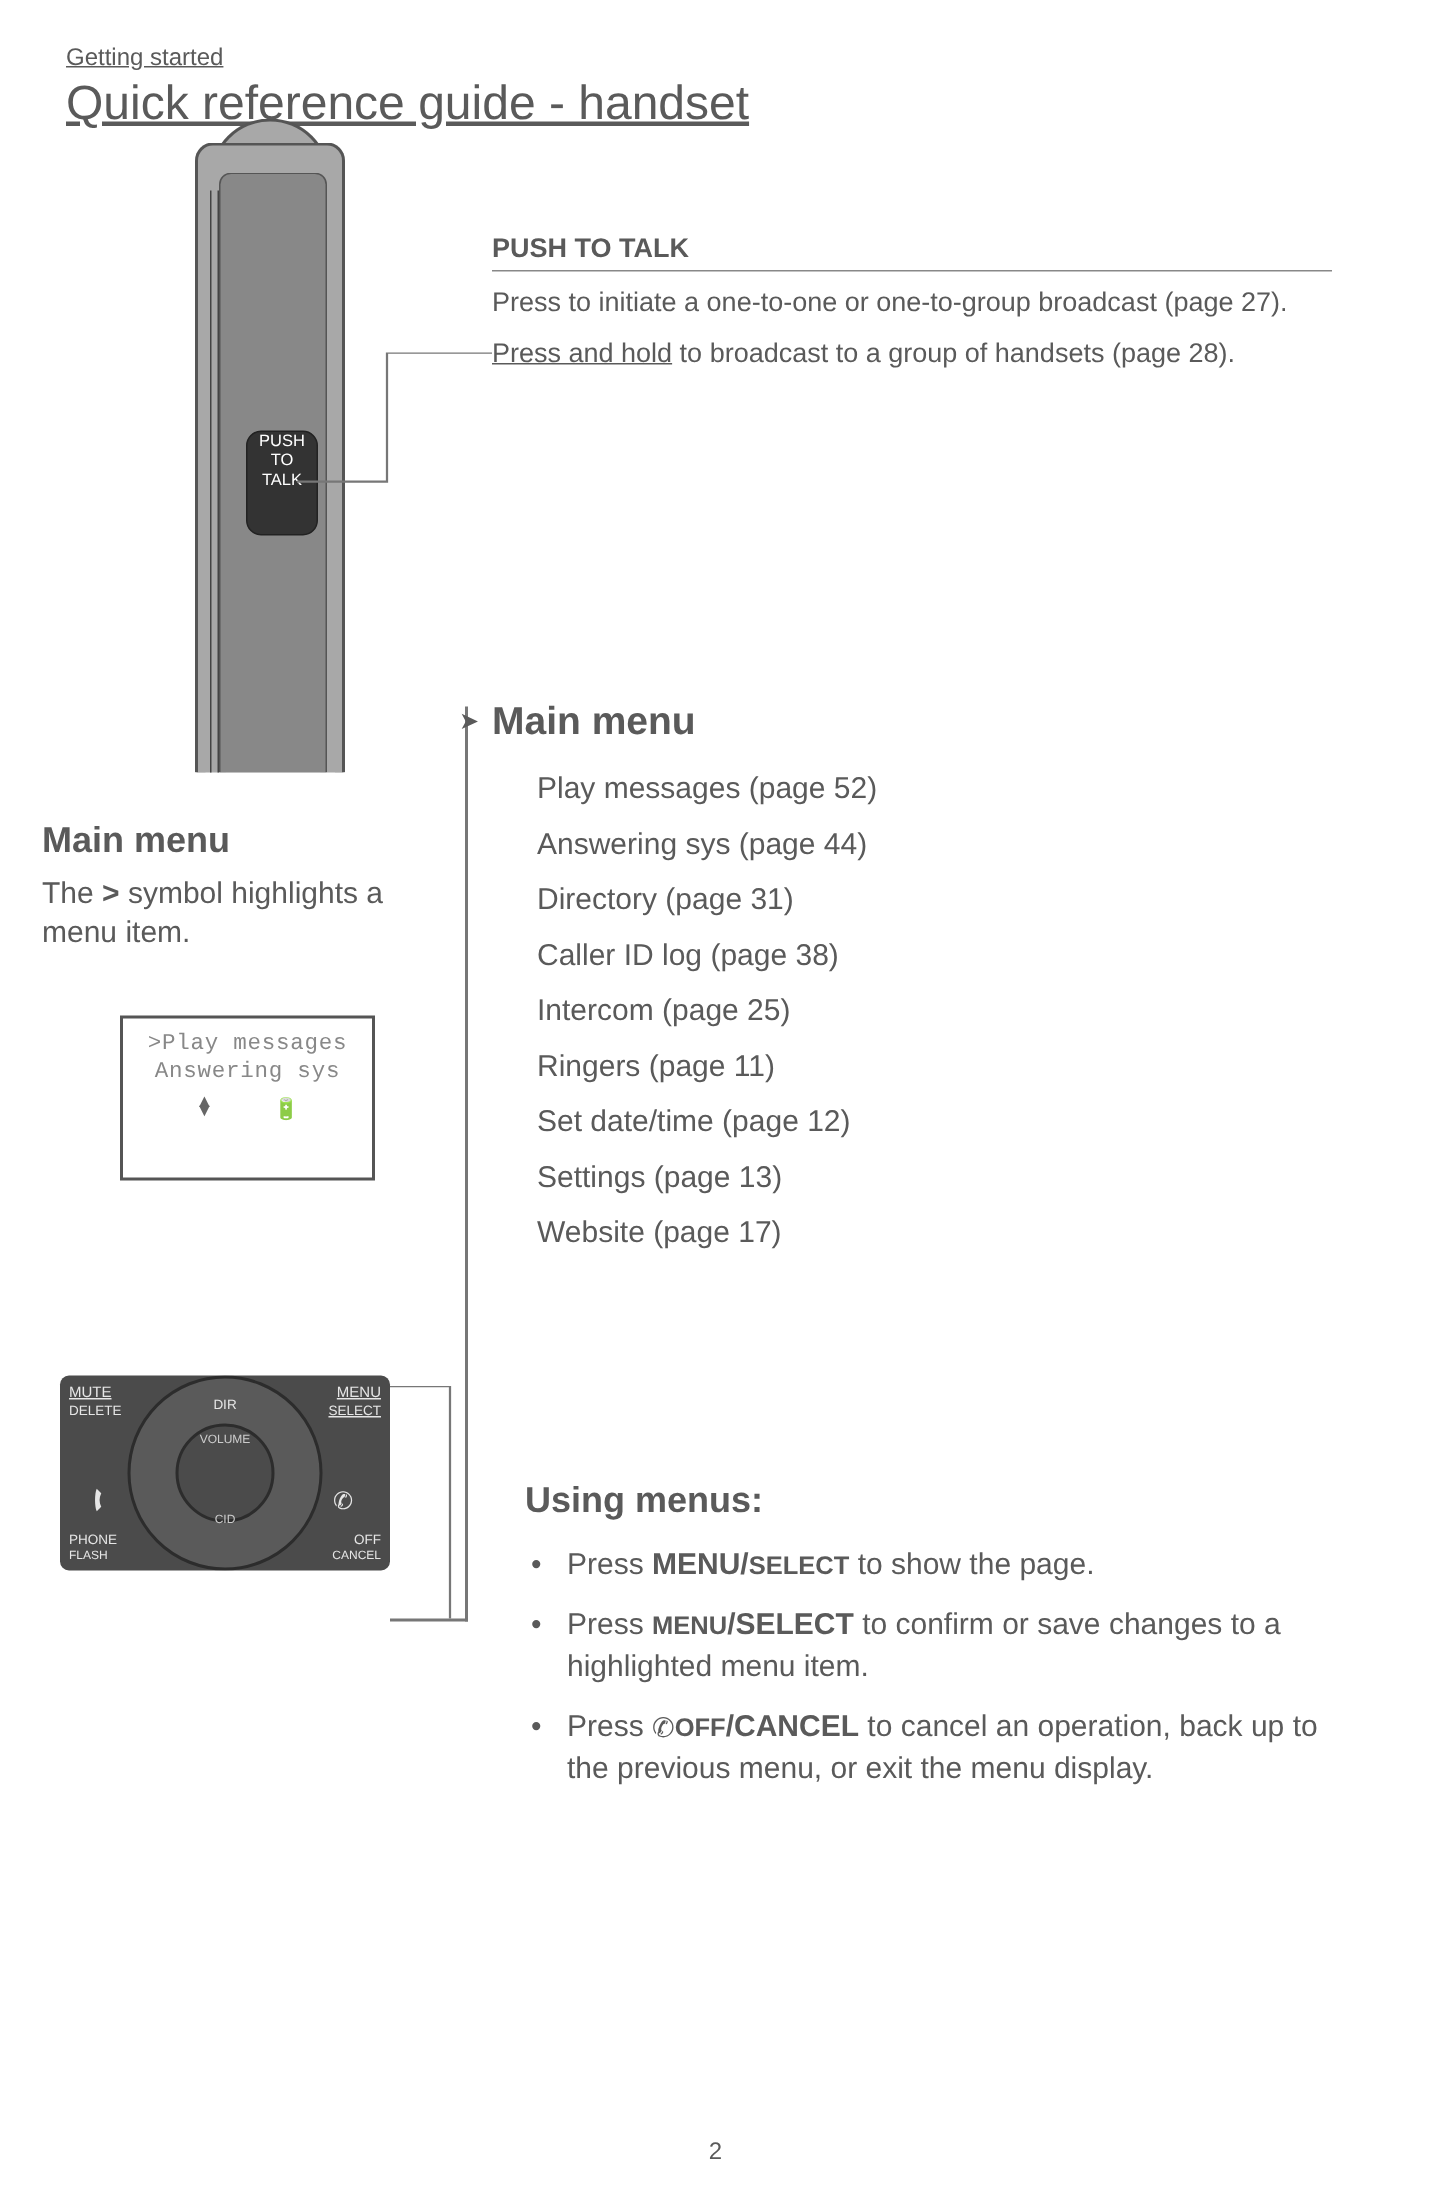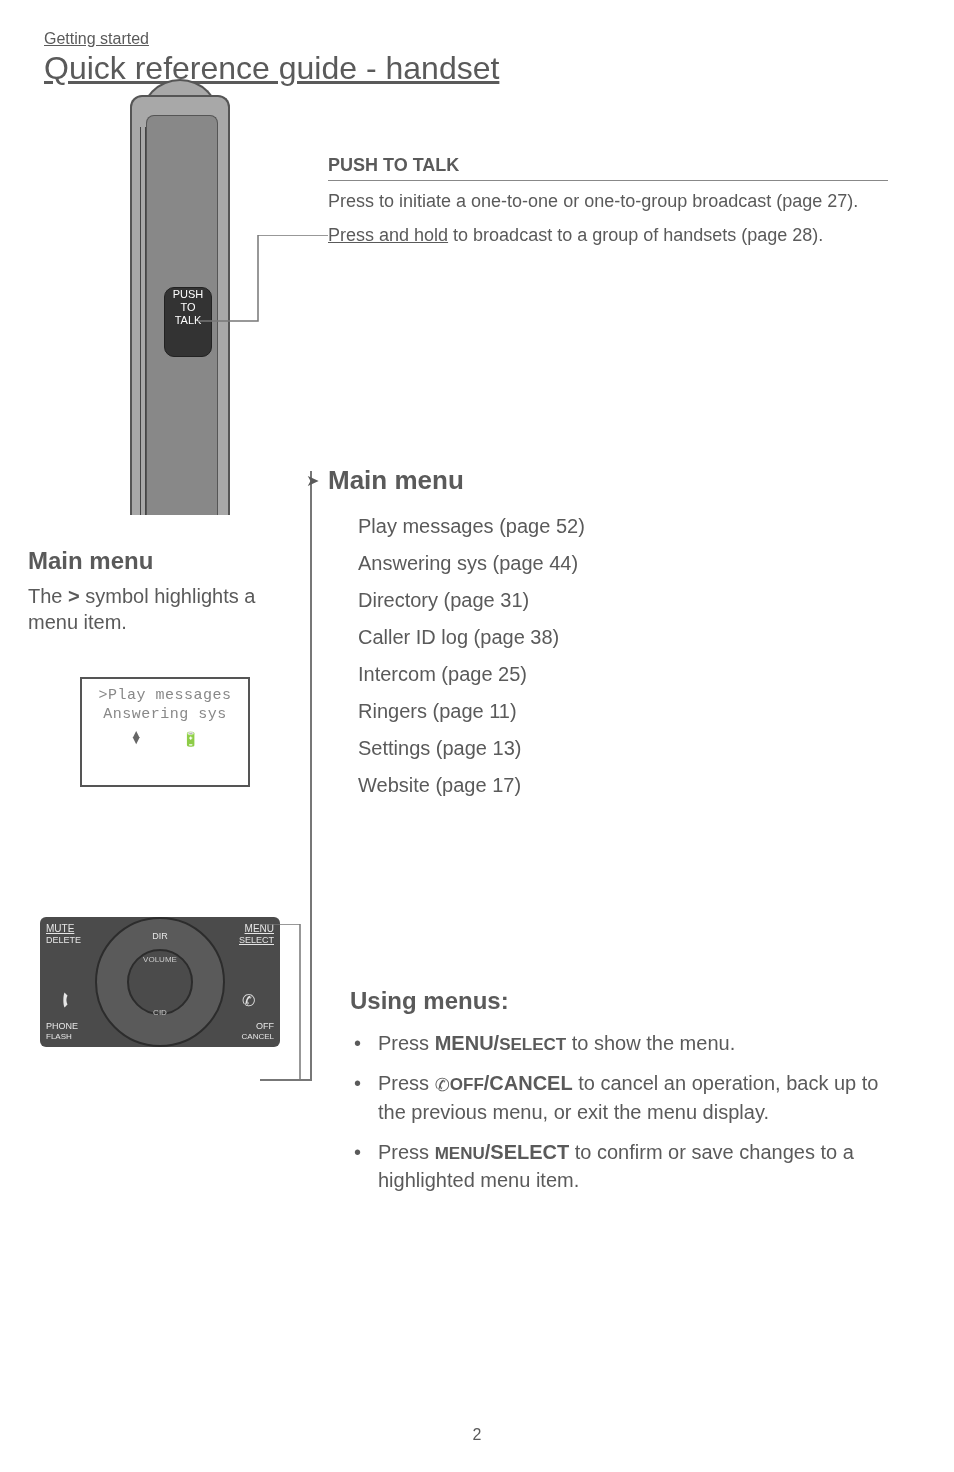--- a/index.html
+++ b/index.html
@@ -183,21 +183,21 @@
     gap: 40px;
   }
   .arrow-stack {
     display: inline-flex; flex-direction: column; line-height: 0.55; font-size: 12px;
   }
   
   .keypad {
     position: absolute;
     left: 40px;
     top: 830px;
-    width: 240px;
+    width: 220px;
     height: 130px;
     background: #4b4b4b;
     border-radius: 6px;
     color: #e6e6e6;
     font-size: 10px;
     overflow: hidden;
   }
   .keypad .nav-ring {
     position: absolute;
     left: 50%; top: 50%;
@@ -339,20 +339,21 @@
   <div class="main-menu-section">
     <span class="arrow-marker">➤</span>
     <div class="main-menu-heading">Main menu</div>
     <div class="menu-list">
       <div>Play messages (page 52)</div>
       <div>Answering sys (page 44)</div>
       <div>Directory (page 31)</div>
       <div>Caller ID log (page 38)</div>
       <div>Intercom (page 25)</div>
       <div>Ringers (page 11)</div>
+      <div>Set date/time (page 12)</div>
       <div>Settings (page 13)</div>
       <div>Website (page 17)</div>
     </div>
   </div>
 
   <div class="left-lower">
     <h3>Main menu</h3>
     <p>
       <span>The </span><b>&gt;</b><span> symbol highlights a menu item.</span>
     </p>
@@ -391,26 +392,26 @@
   </div>
 
   <svg class="keypad-leader">
     <path d="M0 0 L40 0 L40 155" stroke="#777" stroke-width="1.5" fill="none"></path>
   </svg>
 
   <div class="using-menus">
     <h3>Using menus:</h3>
     <ul>
       <li>
-        <span>Press </span><b>MENU/</b><b class="sc" style="font-size:17px;">SELECT</b><span> to show the menu.</span>
+        <span>Press </span><b>MENU/</b><b class="sc" style="font-size:17px;">SELECT</b><span> to show the page.</span>
+      </li>
+      <li>
+        <span>Press </span><b class="sc" style="font-size:17px;">MENU</b><b>/SELECT</b><span> to confirm or save changes to a highlighted menu item.</span>
       </li>
       <li>
         <span>Press </span><span class="phone-glyph"></span><b class="sc" style="font-size:17px;">OFF</b><b>/CANCEL</b><span> to cancel an operation, back up to the previous menu, or exit the menu display.</span>
       </li>
-      <li>
-        <span>Press </span><b class="sc" style="font-size:17px;">MENU</b><b>/SELECT</b><span> to confirm or save changes to a highlighted menu item.</span>
-      </li>
     </ul>
   </div>
 
 </div>
 
 <div class="page-num">2</div>
 
 </body></html>

